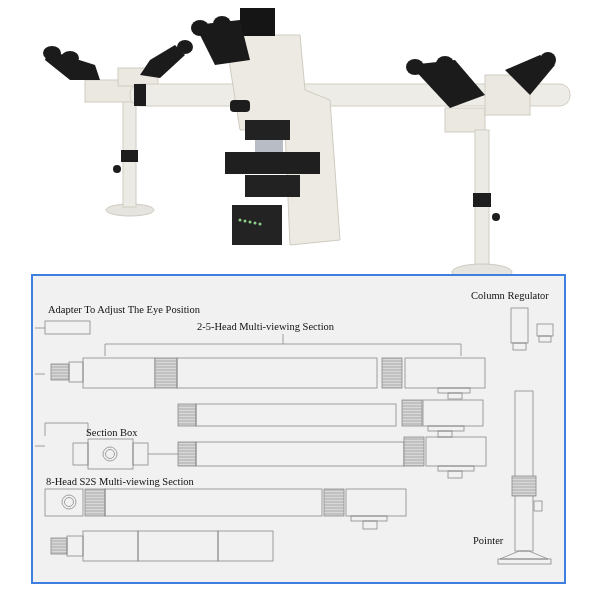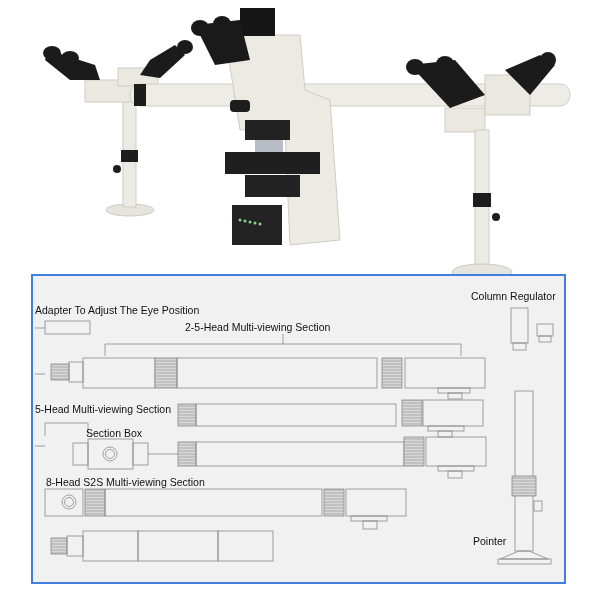--- a/index.html
+++ b/index.html
@@ -1,20 +1,20 @@
 <!DOCTYPE html>
 <html><head>
 <meta charset="utf-8">
 <style>
   html,body{margin:0;padding:0;background:#ffffff;}
   body{width:600px;height:600px;position:relative;overflow:hidden;font-family:"Liberation Sans",sans-serif;}
   .photo{position:absolute;left:0;top:0;width:600px;height:290px;}
   .panel{position:absolute;left:31px;top:274px;width:535px;height:310px;background:#f1f1f1;border:2px solid #3f7fe0;box-sizing:border-box;}
   .diag{position:absolute;left:0;top:0;}
-  .lbl{position:absolute;font-size:10.5px;color:#111;white-space:nowrap;}
+  .lbl{position:absolute;font-size:10.5px;color:#111;white-space:nowrap;font-family:Liberation Serif, serif;}
 </style>
 </head>
 <body>
 
 <svg class="photo" viewBox="0 0 600 290" xmlns="http://www.w3.org/2000/svg">
 
   <ellipse cx="130" cy="210" rx="24" ry="6" fill="#e6e4de" stroke="#cfcac0"></ellipse>
   <rect x="123" y="95" width="13" height="112" fill="#eceae4" stroke="#d0ccc2"></rect>
   <rect x="121" y="150" width="17" height="12" fill="#1d1d1d"></rect>
   <circle cx="117" cy="169" r="4" fill="#1d1d1d"></circle>
@@ -140,20 +140,19 @@
       <rect x="504" y="48" width="16" height="12"></rect>
       <rect x="506" y="60" width="12" height="6"></rect>
 
       <rect x="482" y="115" width="18" height="160"></rect>
       <rect x="479" y="200" width="24" height="20" fill="url(#knurl)"></rect>
       <rect x="501" y="225" width="8" height="10"></rect>
       <polygon points="486,275 496,275 515,283 467,283"></polygon>
       <rect x="465" y="283" width="53" height="5"></rect>
     </g>
   </svg>
-  <span class="lbl" style="left:2px;top:28px;text-align:center;">Adapter To Adjust The Eye Position</span>
-  <span class="lbl" style="left:152px;top:45px;text-align:center;">2-5-Head Multi-viewing Section</span>
+  <span class="lbl" style="left:15px;top:28px;text-align:center;">Adapter To Adjust The Eye Position</span>
+  <span class="lbl" style="left:164px;top:45px;text-align:center;">2-5-Head Multi-viewing Section</span>
   <span class="lbl" style="left:438px;top:14px;">Column Regulator</span>
-  <span class="lbl" style="left:2px;top:127px;">5-Head Multi-viewing Section</span>
   <span class="lbl" style="left:53px;top:151px;">Section Box</span>
   <span class="lbl" style="left:13px;top:200px;">8-Head S2S Multi-viewing Section</span>
   <span class="lbl" style="left:440px;top:259px;">Pointer</span>
 </div>
 
 </body></html>

